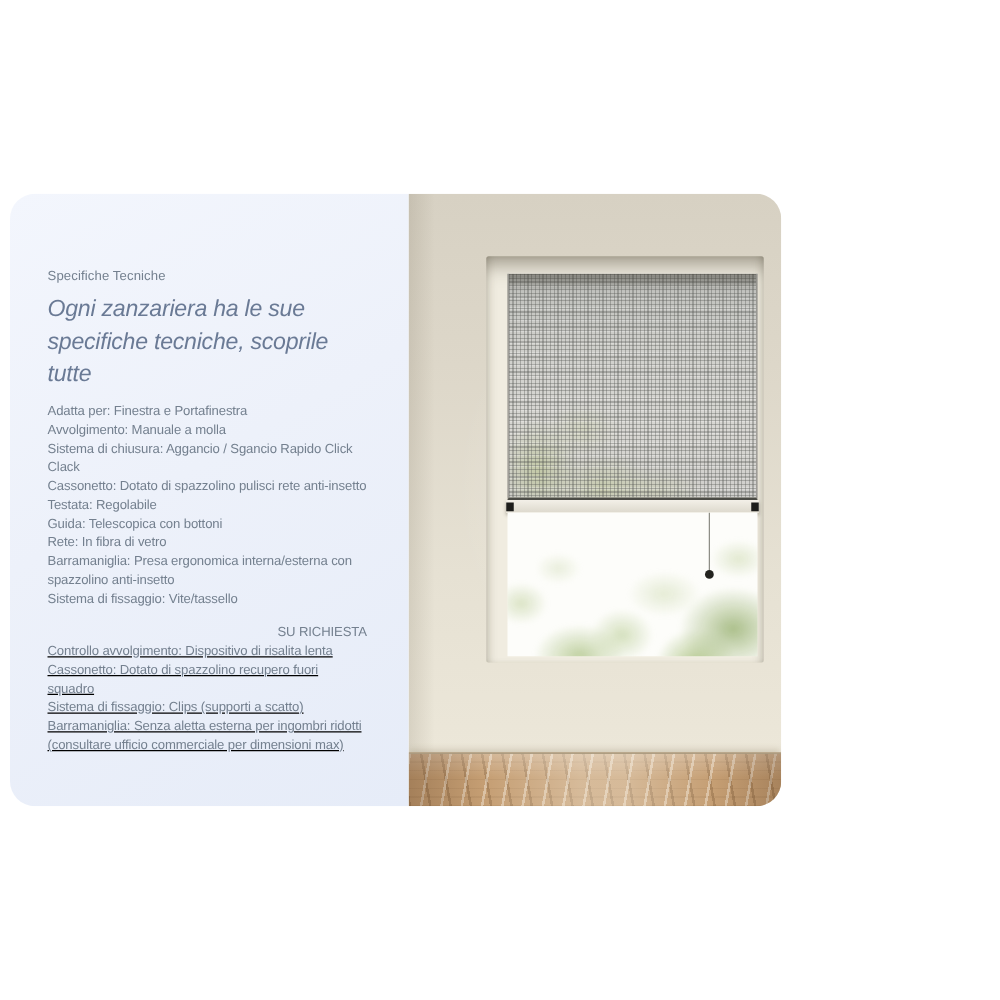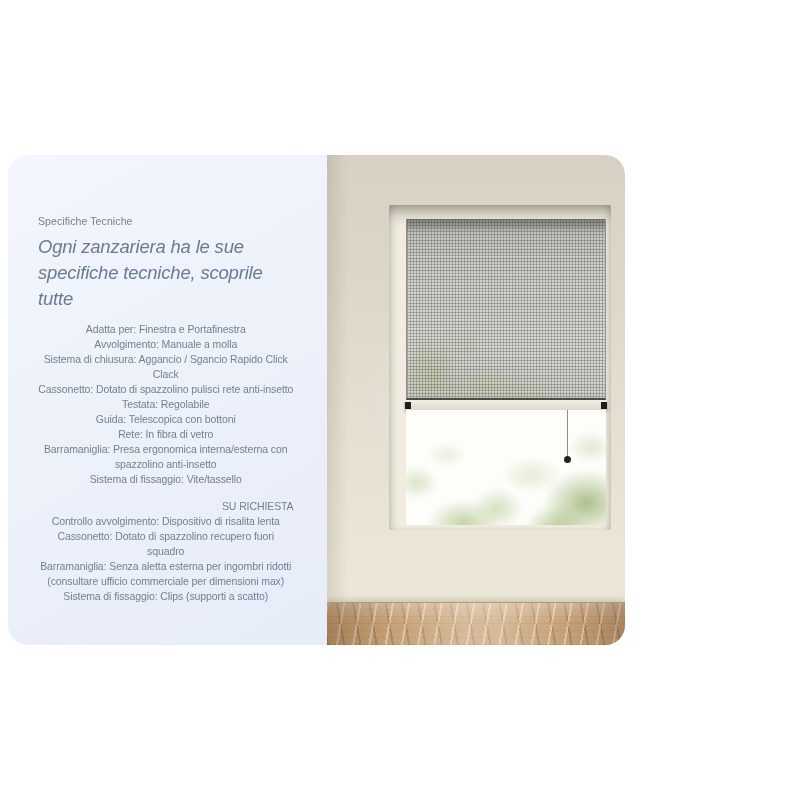--- a/index.html
+++ b/index.html
@@ -26,21 +26,21 @@
   .panel-heading {
     font-size:18.5px; line-height:26px; font-weight:400;
     color:var(--heading,#6a7a95); max-width:348px; margin-bottom:4px;
     letter-spacing:-0.2px;
     font-style:italic;
   }
   .spec-line, .note-text, .section-title {
     font-size:10.5px; line-height:15px; color:var(--body-text,#74808f);
     letter-spacing:-0.1px;
   }
-  .spec-list { margin-top:10px;text-align:center; }
+  .spec-list { margin-top:10px; }
   .section-title { margin-top:12px;text-align:right; }
   .note-text { margin-top:20px; max-width:286px; }
   
   .photo {
     position:relative; width:382px; height:100%; overflow:hidden;
     background:linear-gradient(180deg,#d7d1c3 0%, #ddd7c9 28%, #e6e1d3 62%, #ece7d9 92%);
   }
   .photo::before { 
     content:""; position:absolute; inset:0;
     background:
@@ -180,25 +180,25 @@
           <div class="spec-line">Cassonetto: Dotato di spazzolino pulisci rete anti-insetto</div>
           <div class="spec-line">Testata: Regolabile</div>
           <div class="spec-line">Guida: Telescopica con bottoni</div>
           <div class="spec-line">Rete: In fibra di vetro</div>
           <div class="spec-line">Barramaniglia: Presa ergonomica interna/esterna con spazzolino anti-insetto</div>
           <div class="spec-line">Sistema di fissaggio: Vite/tassello</div>
         </div>
 
       <div class="section-title">SU RICHIESTA</div>
 
-      <div class="spec-list" style="margin-top:0;">
+      <div class="spec-list" style="margin-top:0;text-decoration:underline;">
           <div class="spec-line">Controllo avvolgimento: Dispositivo di risalita lenta</div>
           <div class="spec-line">Cassonetto: Dotato di spazzolino recupero fuori squadro</div>
+          <div class="spec-line">Sistema di fissaggio: Clips (supporti a scatto)</div>
           <div class="spec-line">Barramaniglia: Senza aletta esterna per ingombri ridotti (consultare ufficio commerciale per dimensioni max)</div>
-          <div class="spec-line">Sistema di fissaggio: Clips (supporti a scatto)</div>
         </div>
 
     </div>
 
     <div class="photo">
       <div class="window-recess">
         <div class="mesh">
           <div class="mesh-foliage"></div>
           <div class="mesh-grid"></div>
           <div class="mesh-shadow"></div>

